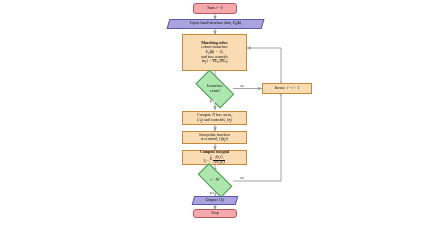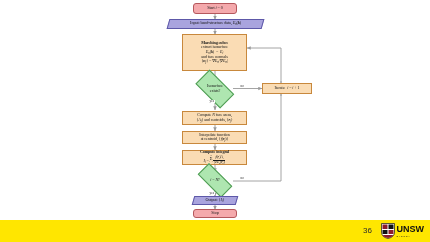--- a/index.html
+++ b/index.html
@@ -275,33 +275,14 @@
       <span class="txt">Stop</span>
     </div>
 
     <span class="edge-label" style="left:240px; top:84.5px;">no</span>
     <span class="edge-label" style="left:209px; top:100px;">yes</span>
     <span class="edge-label" style="left:240px; top:177px;">no</span>
     <span class="edge-label" style="left:209px; top:191.5px;">yes</span>
 
   </div>
 
-  <div id="footer">
-    <div id="page-number">36</div>
-    <div id="brand">
-      <div id="brand-crest">
-        <svg viewBox="0 0 28 32" width="14" height="16">
-          <path d="M1,1 L27,1 L27,18 Q27,28 14,31 Q1,28 1,18 Z" fill="#ffffff" stroke="#111111" stroke-width="1.4"></path>
-          <path d="M3,3 L13,3 L13,12 L3,12 Z" fill="#8c1d2c"></path>
-          <path d="M15,3 L25,3 L25,12 L15,12 Z" fill="#111111"></path>
-          <path d="M3,14 L13,14 L13,22 L3,22 Z" fill="#111111"></path>
-          <path d="M15,14 L25,14 L25,22 L15,22 Z" fill="#8c1d2c"></path>
-          <path d="M4,24 L24,24 Q24,28 14,30 Q4,28 4,24 Z" fill="#8c1d2c"></path>
-        </svg>
-      </div>
-      <div>
-        <div id="brand-text">UNSW</div>
-        <div id="brand-sub">SYDNEY</div>
-      </div>
-    </div>
-  </div>
 
 </div>
 
 </body></html>

